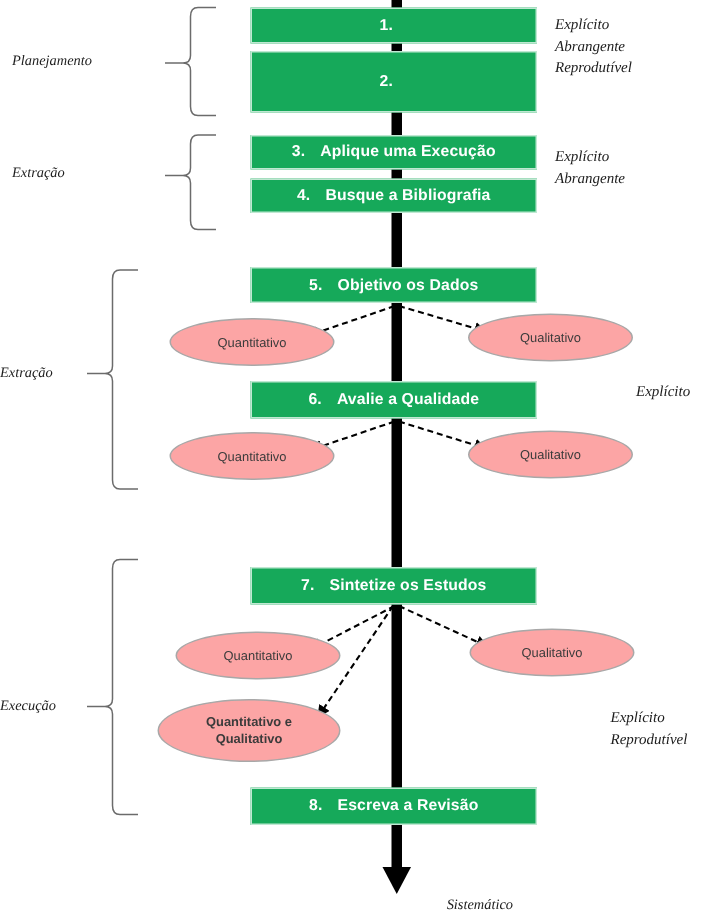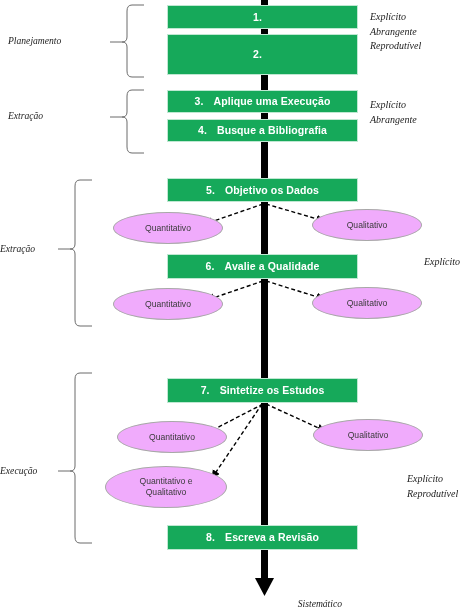--- a/index.html
+++ b/index.html
@@ -41,21 +41,21 @@
     z-index: 4;
   }
   .step-box .num {
     display: inline-block;
     min-width: 13px;
     margin-right: 6px;
     text-align: left;
   }
   .oval {
     position: absolute;
-    background: #f0abfc;
+    background: #fca5a5;
     border: 1px solid #a8a8a8;
     border-radius: 50%;
     box-sizing: border-box;
     color: #3b3b3b;
     font-size: 8.6px;
     display: flex;
     align-items: center;
     justify-content: center;
     text-align: center;
     line-height: 1.25;
@@ -200,21 +200,21 @@
   <div class="oval" style="left:312px;top:287px;width:110px;height:32px;">
     <span>Qualitativo</span>
   </div>
 
   <div class="oval" style="left:117px;top:421px;width:110px;height:32px;">
     <span>Quantitativo</span>
   </div>
   <div class="oval" style="left:313px;top:419px;width:110px;height:32px;">
     <span>Qualitativo</span>
   </div>
-  <div class="oval" style="left:105px;top:466px;width:122px;height:42px;">
+  <div class="oval" style="left:105px;top:466px;width:122px;height:42px;font-weight:bold;">
     <span style="white-space:pre-line">Quantitativo e
 Qualitativo</span>
   </div>
 
   <div class="group-label" style="left:8px;top:35px;width:94px;">
     <span>Planejamento</span>
   </div>
   <div class="group-label" style="left:8px;top:110px;width:94px;">
     <span>Extração</span>
   </div>

